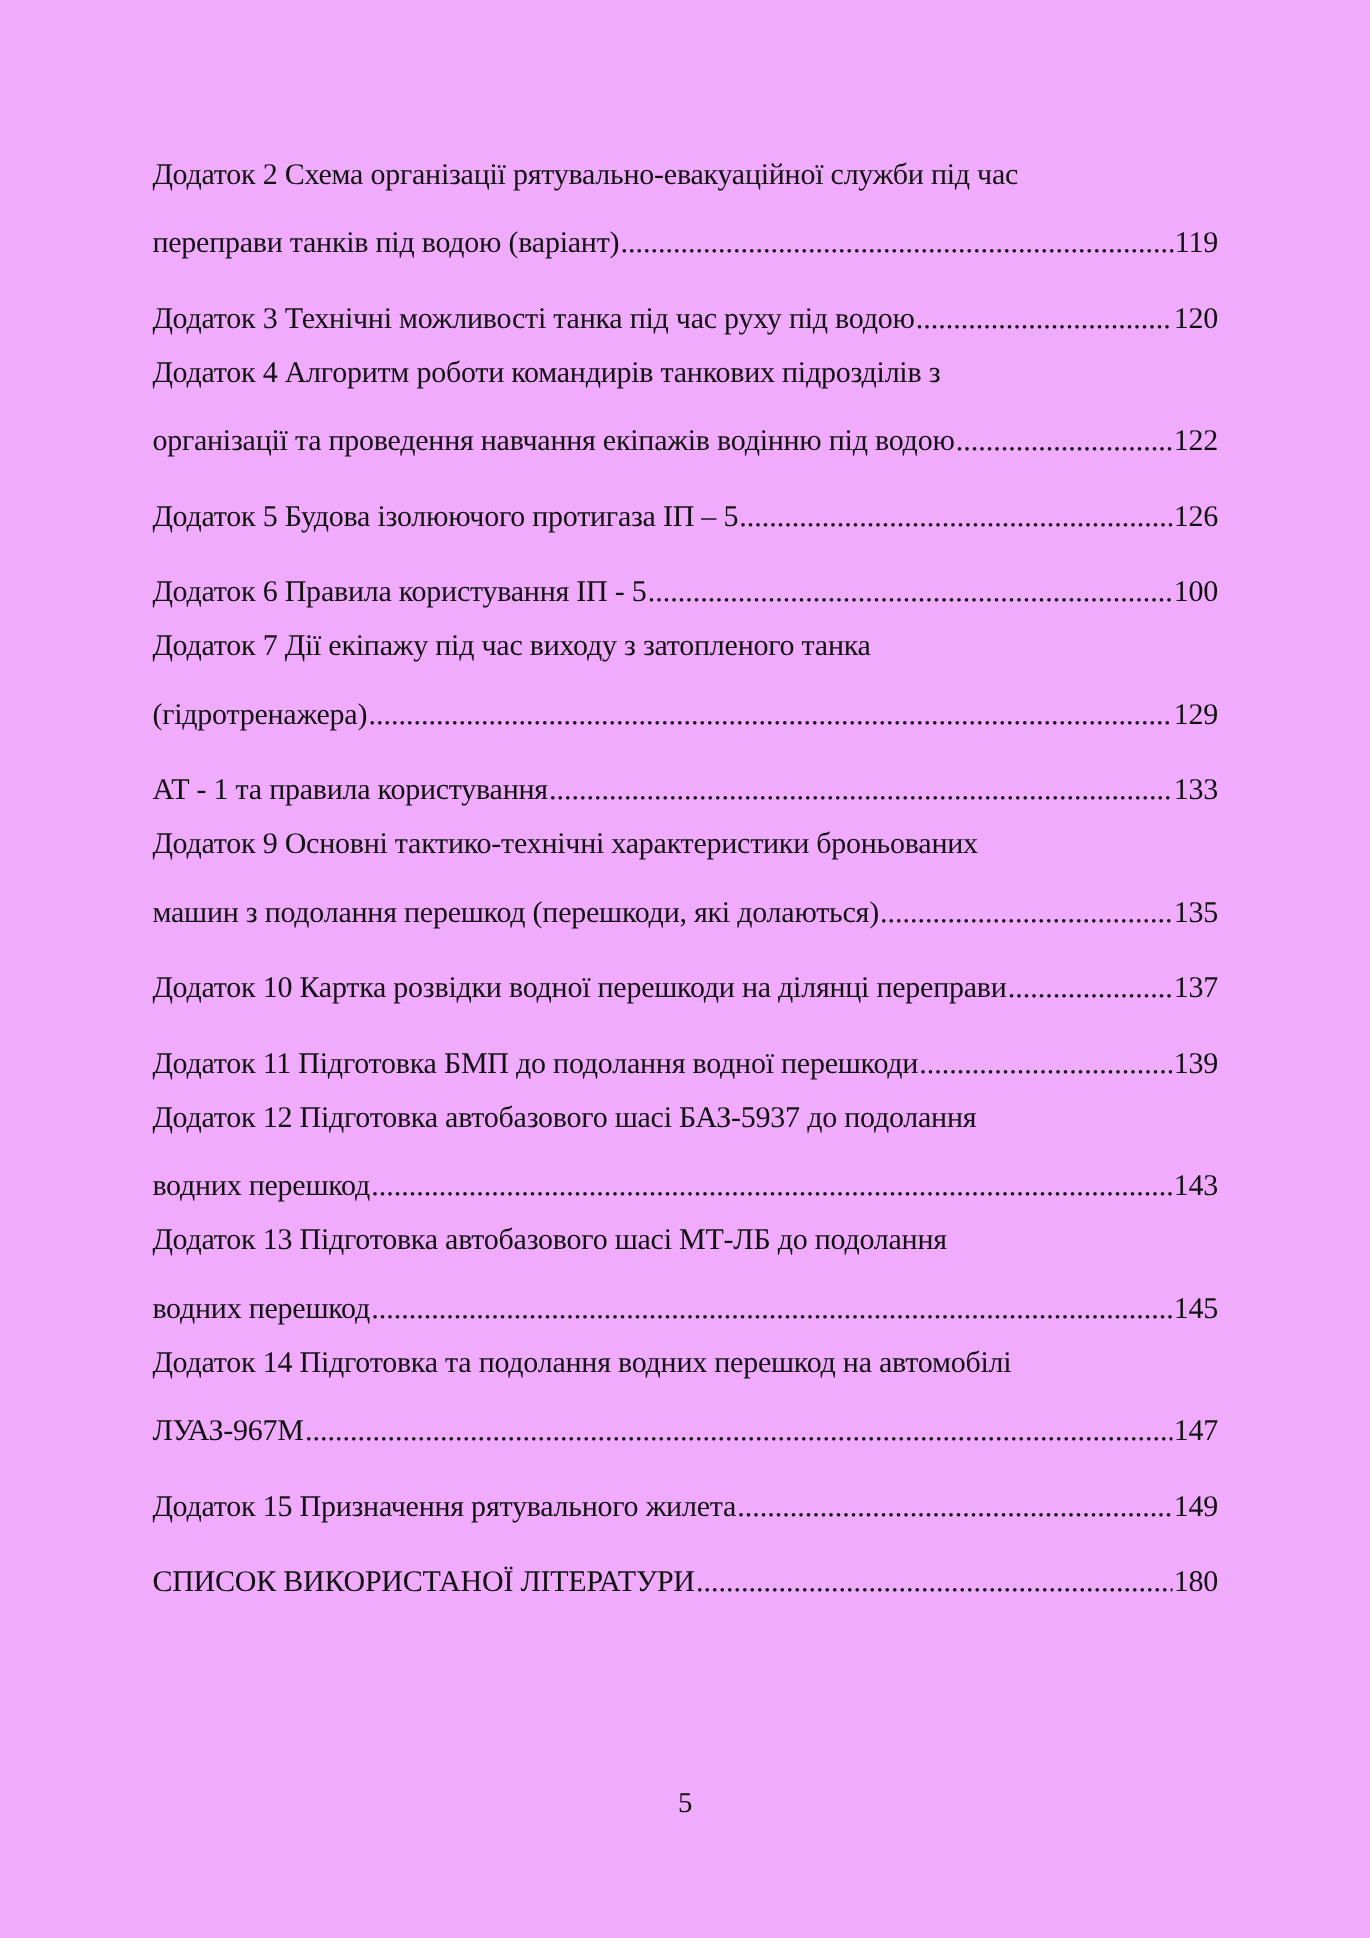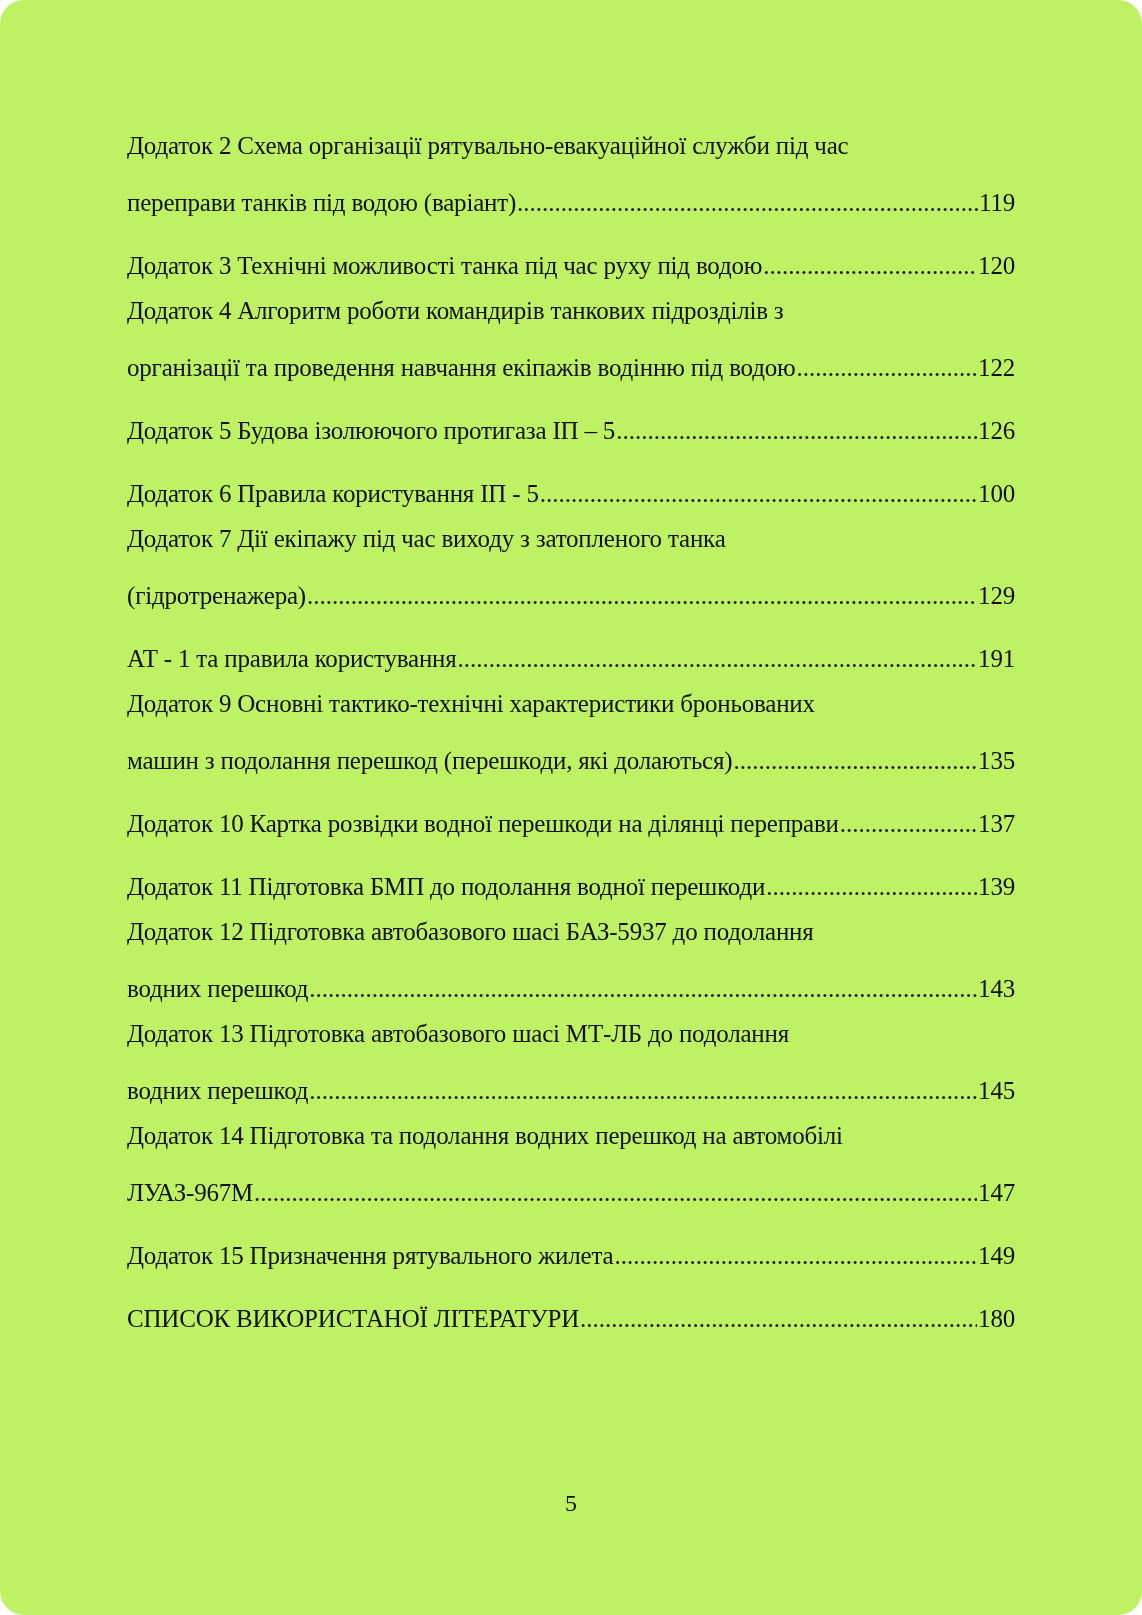--- a/index.html
+++ b/index.html
@@ -1,21 +1,20 @@
 <!DOCTYPE html>
 <html><head>
 <meta charset="utf-8">
 <style>
   html, body { margin: 0; padding: 0; background: #ffffff; }
   body { width: 1142px; height: 1615px; position: relative; overflow: hidden; }
   .page {
     position: absolute; left: 0; top: 0; width: 1142px; height: 1615px;
-    background: #bef264; color: #111111;
+    background: #f0abfc; color: #111111;
     font-family: "Liberation Serif", "DejaVu Serif", serif;
-    border-radius: 24px;
   }
   .toc {
     position: absolute; left: 127px; top: 126px; width: 888px;
   }
   .entry {
     font-size: 25px; line-height: 39px;
     margin-bottom: 6px;
     letter-spacing: -0.2px;
   }
   .entry .line { display: block; white-space: nowrap; }
@@ -83,21 +82,21 @@
         <span class="last">
           <span class="txt">(гідротренажера)</span>
           <span class="dots"></span>
           <span class="pg">129</span>
         </span>
       </div>
       <div class="entry">
         <span class="last">
           <span class="txt">АТ - 1 та правила користування</span>
           <span class="dots"></span>
-          <span class="pg">191</span>
+          <span class="pg">133</span>
         </span>
       </div>
       <div class="entry">
         <span class="line">Додаток 9 Основні тактико-технічні характеристики броньованих</span>
         <span class="last">
           <span class="txt">машин з подолання перешкод (перешкоди, які долаються)</span>
           <span class="dots"></span>
           <span class="pg">135</span>
         </span>
       </div>

